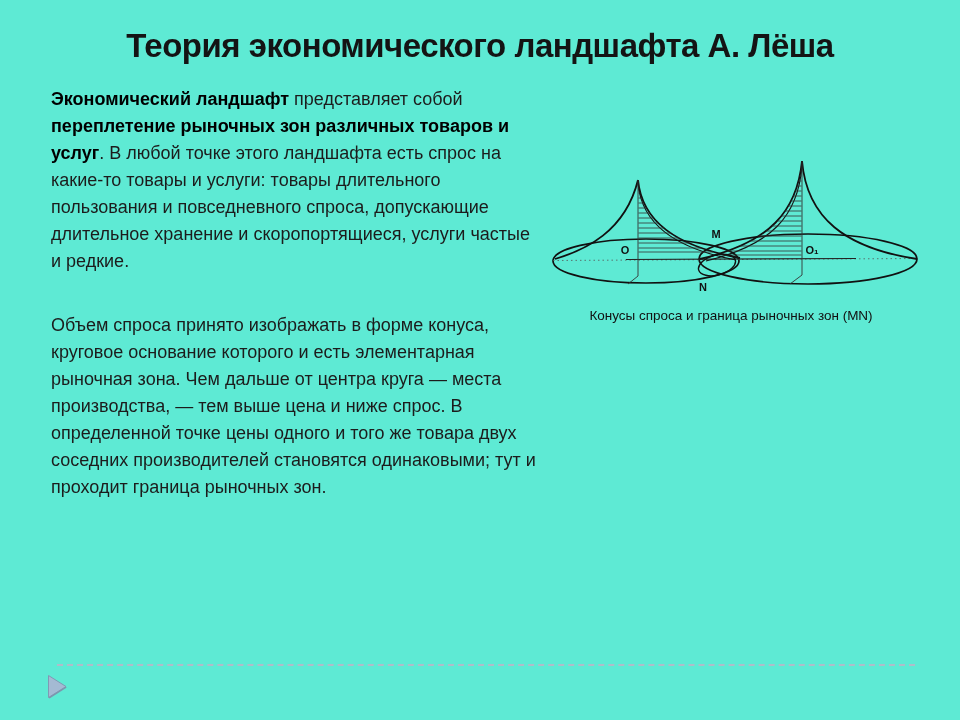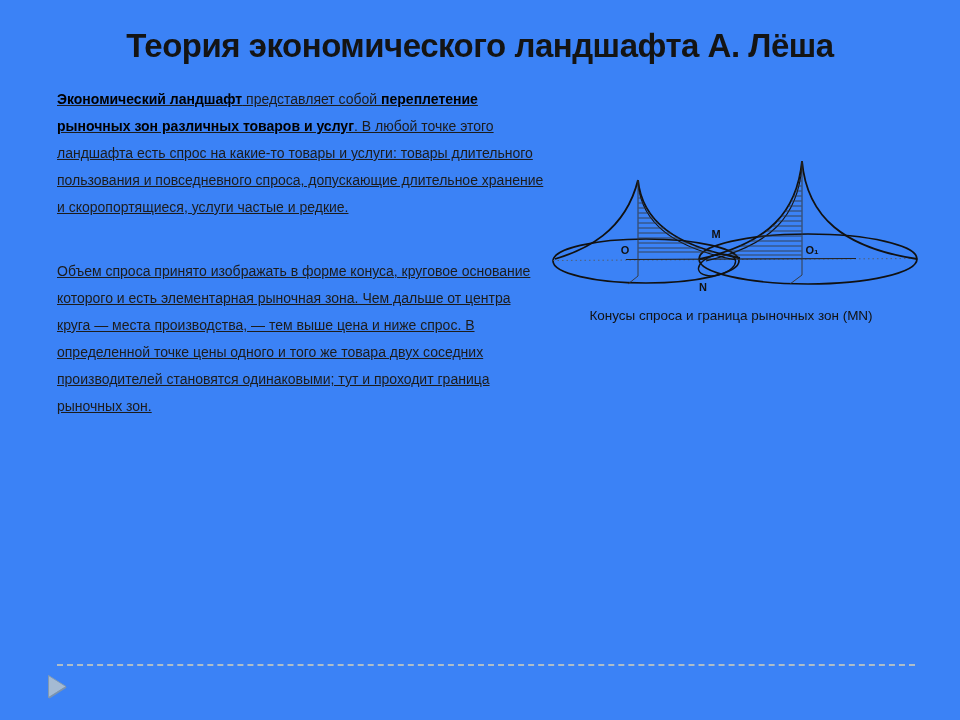--- a/index.html
+++ b/index.html
@@ -1,22 +1,22 @@
 <!DOCTYPE html>
 <html><head>
 <meta charset="utf-8">
 <style>
   html,body{margin:0;padding:0;background:#ffffff;}
-  .slide{position:relative;width:960px;height:720px;background:#3b82f6;overflow:hidden;
+  .slide{position:relative;width:960px;height:720px;background:#5eead4;overflow:hidden;
          font-family:"Liberation Sans","DejaVu Sans",sans-serif;color:#1a1a1a;}
   .title{position:absolute;top:26px;left:0;width:960px;margin:0;text-align:center;
          font-size:34px;font-weight:700;letter-spacing:-0.5px;color:#141414;
          transform:scaleX(0.97);transform-origin:center;}
-  .body-text{position:absolute;left:57px;top:86px;width:487px;
-             font-size:14px;line-height:27px;color:#1c1c1c;text-decoration:underline;}
+  .body-text{position:absolute;left:51px;top:86px;width:487px;
+             font-size:18px;line-height:27px;color:#1c1c1c;}
   .body-text p{margin:0;}
   .body-text p + p{margin-top:37px;}
   .body-text b{color:#000;}
   .figure{position:absolute;left:540px;top:126px;width:392px;margin:0;}
   .figure svg{display:block;}
   .figcap{margin-top:6px;width:382px;text-align:center;
           font-size:13.5px;font-weight:400;color:#111;}
   .footer-divider{position:absolute;left:57px;top:664px;width:858px;height:0;
                   border-top:2px dashed #aebdc9;}
   .footer-arrow{position:absolute;left:47px;top:674px;}

